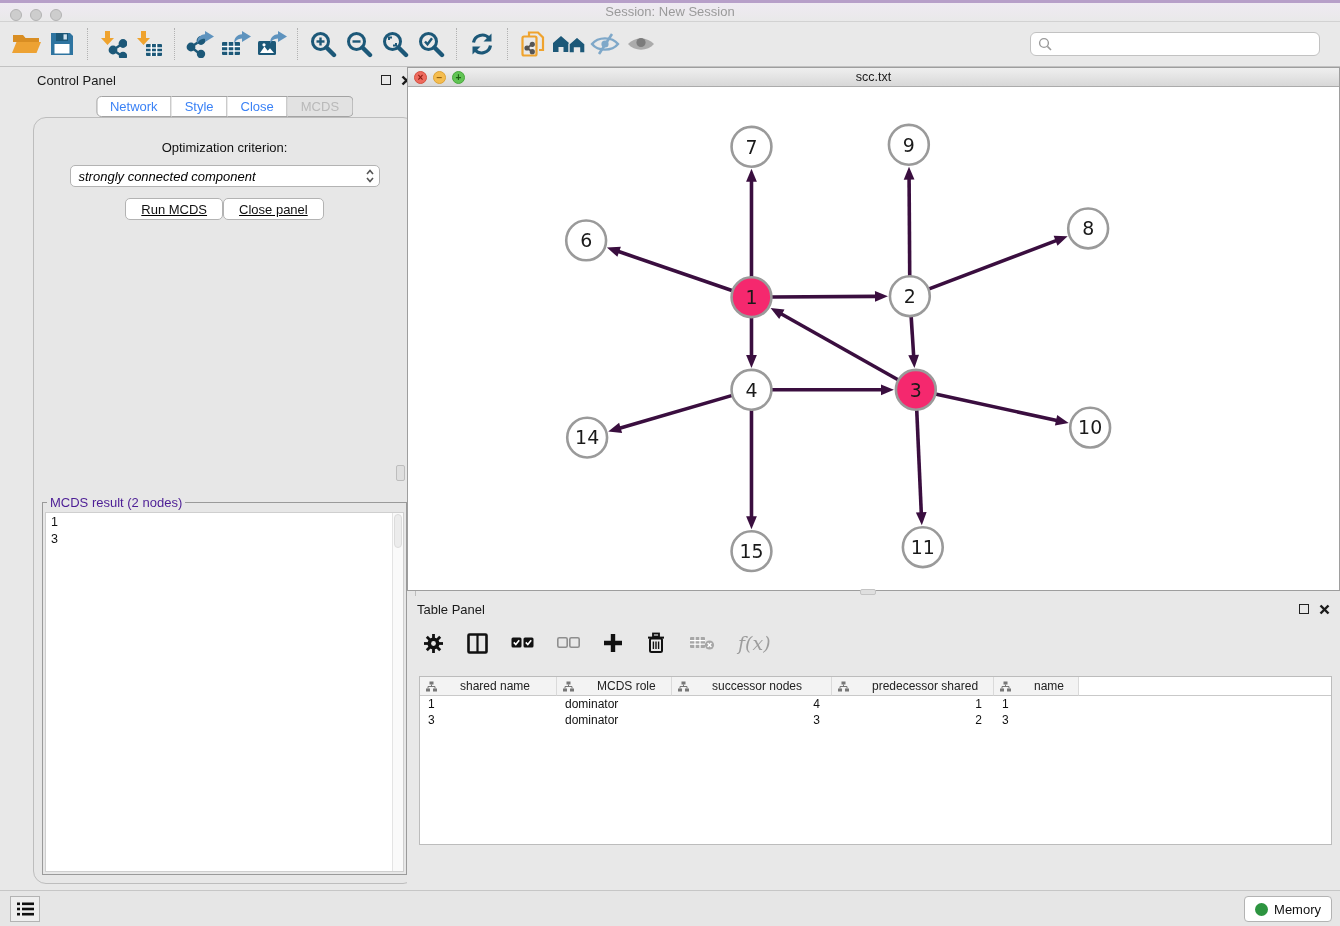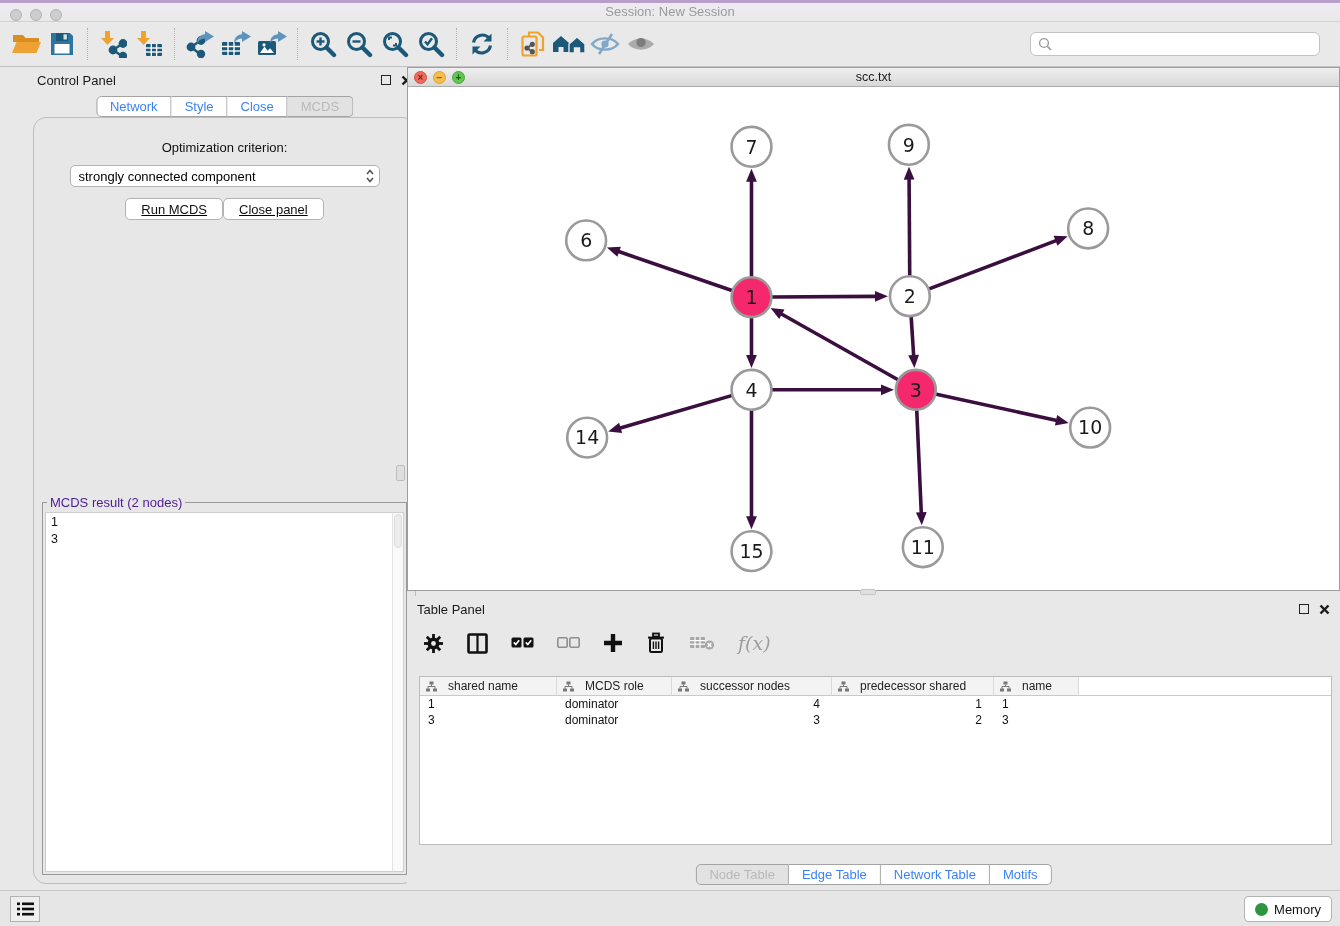--- a/index.html
+++ b/index.html
@@ -35,21 +35,21 @@
     border:1px solid #a3a3a3; border-left:none; color:#3b82f6; cursor:pointer; white-space:nowrap; }
   .seg-tab:first-child { border-left:1px solid #a3a3a3; border-radius:5px 0 0 5px; }
   .seg-tab:last-child { border-radius:0 5px 5px 0; }
   .seg-tab.active { background:#e2e2e2; color:#b9b9b9; }
   #cp-tabs { position:absolute; top:29px; left:50%; transform:translateX(-50%); }
   #cp-box { position:absolute; left:6px; right:6px; top:50px; bottom:6px;
     border:1px solid #bdbdbd; border-radius:13px; background:#e7e7e7; }
   #opt-label { text-align:center; margin-top:22px; font-size:13px; color:#111; }
   #opt-select { margin:10px auto 0 auto; width:310px; height:22px; background:#fff;
     border:1px solid #b3b3b3; border-radius:5px; display:flex; align-items:center;
-    padding:0 4px 0 8px; font-size:13px; cursor:pointer; }
+    padding:0 4px 0 8px; font-size:13px; cursor:pointer;font-style:italic; }
   #opt-select .val { flex:1; }
   .cp-buttons { display:flex; justify-content:center; margin-top:11px;text-decoration:underline; }
   .mac-btn { height:22px; padding:0 15px; background:#fff; border:1px solid #b3b3b3;
     border-radius:5px; font-size:13px; font-family:inherit; cursor:pointer; color:#111; }
   #result-fs { position:absolute; left:8px; right:8px; bottom:8px; top:377px;
     border:1px solid #9a9a9a; background:#e7e7e7; padding:2px; }
   #result-fs legend { font-size:13px; padding:0 3px; margin-left:2px; color:#4c1d95; }
   #result-wrap { position:relative; width:100%; height:100%; background:#fff; border:1px solid #cfcfcf; }
   #result-text { position:absolute; inset:0 12px 0 0; padding:1px 5px; font-size:12.5px;
     line-height:17px; white-space:pre; color:#111; }
@@ -82,21 +82,21 @@
   
   #table-panel { position:absolute; left:407px; top:596px; right:0; bottom:36px; background:#e8e8e8; }
   #tp-toolbar { position:absolute; top:27px; left:16px; right:8px; height:40px;
     display:flex; align-items:center; gap:23px; }
   .tp-ic { border:none; background:transparent; display:flex; align-items:flex-start; cursor:pointer; }
   .fx { font-family:"DejaVu Serif",serif; font-style:italic; font-size:19px; color:#9d9d9d; }
   #tp-table { position:absolute; left:12px; right:8px; top:80px; height:169px; background:#fff;
     border:1px solid #bcbcbc; overflow:hidden; }
   .tgrid { display:grid; grid-template-columns:137px 115px 160px 162px 85px 1fr; }
   .th { height:19px; background:#f3f3f3; border-right:1px solid #dadada; border-bottom:1px solid #c9c9c9;
-    display:flex; align-items:center; gap:11px; padding-left:6px; font-size:12px; color:#222; }
+    display:flex; align-items:center; gap:23px; padding-left:6px; font-size:12px; color:#222; }
   .th.filler { background:#fff; border-right:none; padding:0; }
   .td { height:16px; font-size:12px; color:#111; padding-left:8px; display:flex; align-items:center; }
   .td.r { justify-content:flex-end; padding-right:12px; padding-left:0; }
   #tp-tabs { position:absolute; bottom:5px; left:50%; transform:translateX(-50%); }
 
   
   #status-bar { position:absolute; left:0; right:0; bottom:0; height:36px; background:#e6e6e6;
     border-top:1px solid #c6c6c6; }
   #list-btn { position:absolute; left:10px; top:5px; width:30px; height:26px; background:#efefef;
     border:1px solid #b3b3b3; display:flex; align-items:center; justify-content:center; cursor:pointer; }
@@ -549,26 +549,20 @@
         <div class="tgrid">
           <div class="td">3</div>
           <div class="td">dominator</div>
           <div class="td r">3</div>
           <div class="td r">2</div>
           <div class="td">3</div>
           <div class="td"></div>
         </div>
       </div>
   </div>
-  <div id="tp-tabs" class="seg">
-      <div class="seg-tab active">Node Table</div>
-      <div class="seg-tab">Edge Table</div>
-      <div class="seg-tab">Network Table</div>
-      <div class="seg-tab">Motifs</div>
-    </div>
 </div>
 
 <div id="status-bar">
   <button id="list-btn">
     <svg width="17" height="14" viewBox="0 0 17 14">
       <g fill="#111">
         <rect x="0" y="0.5" width="3" height="2.6"></rect>
           <rect x="5" y="0.5" width="12" height="2.6"></rect>
         <rect x="0" y="5.7" width="3" height="2.6"></rect>
           <rect x="5" y="5.7" width="12" height="2.6"></rect>

